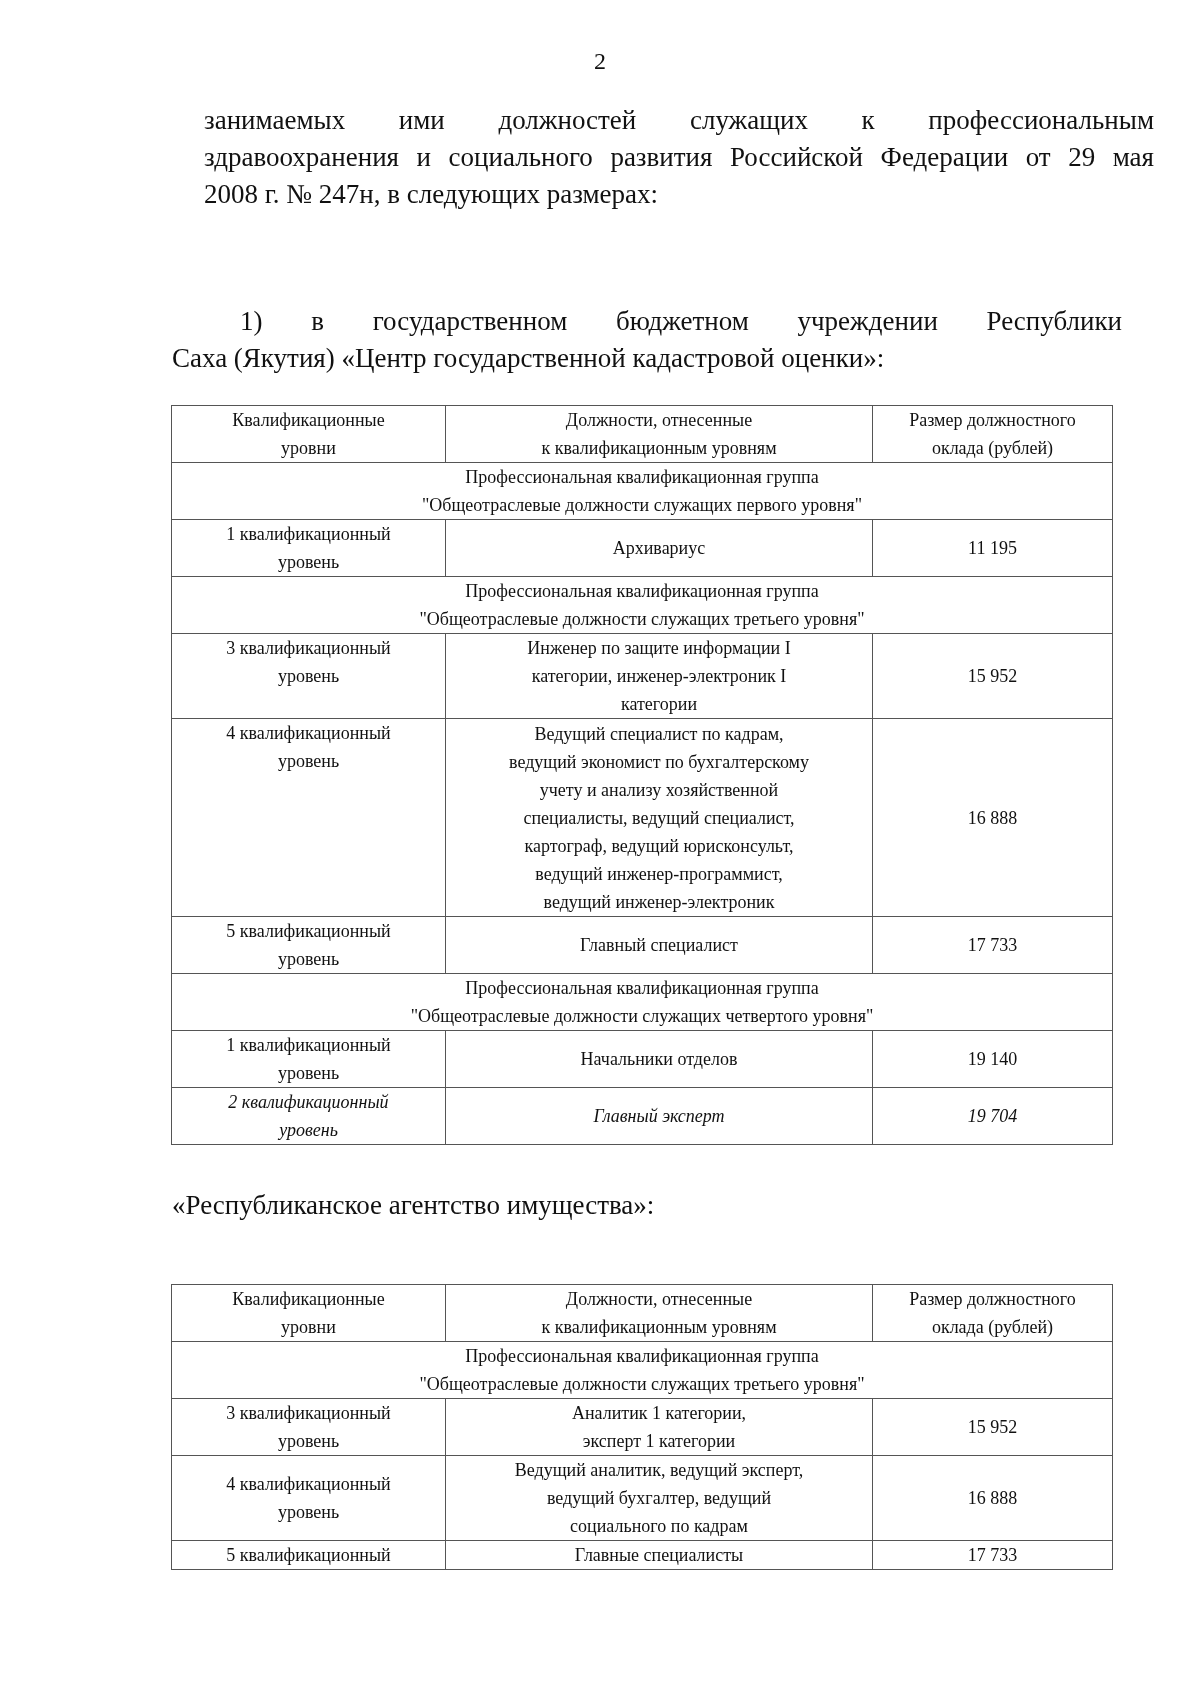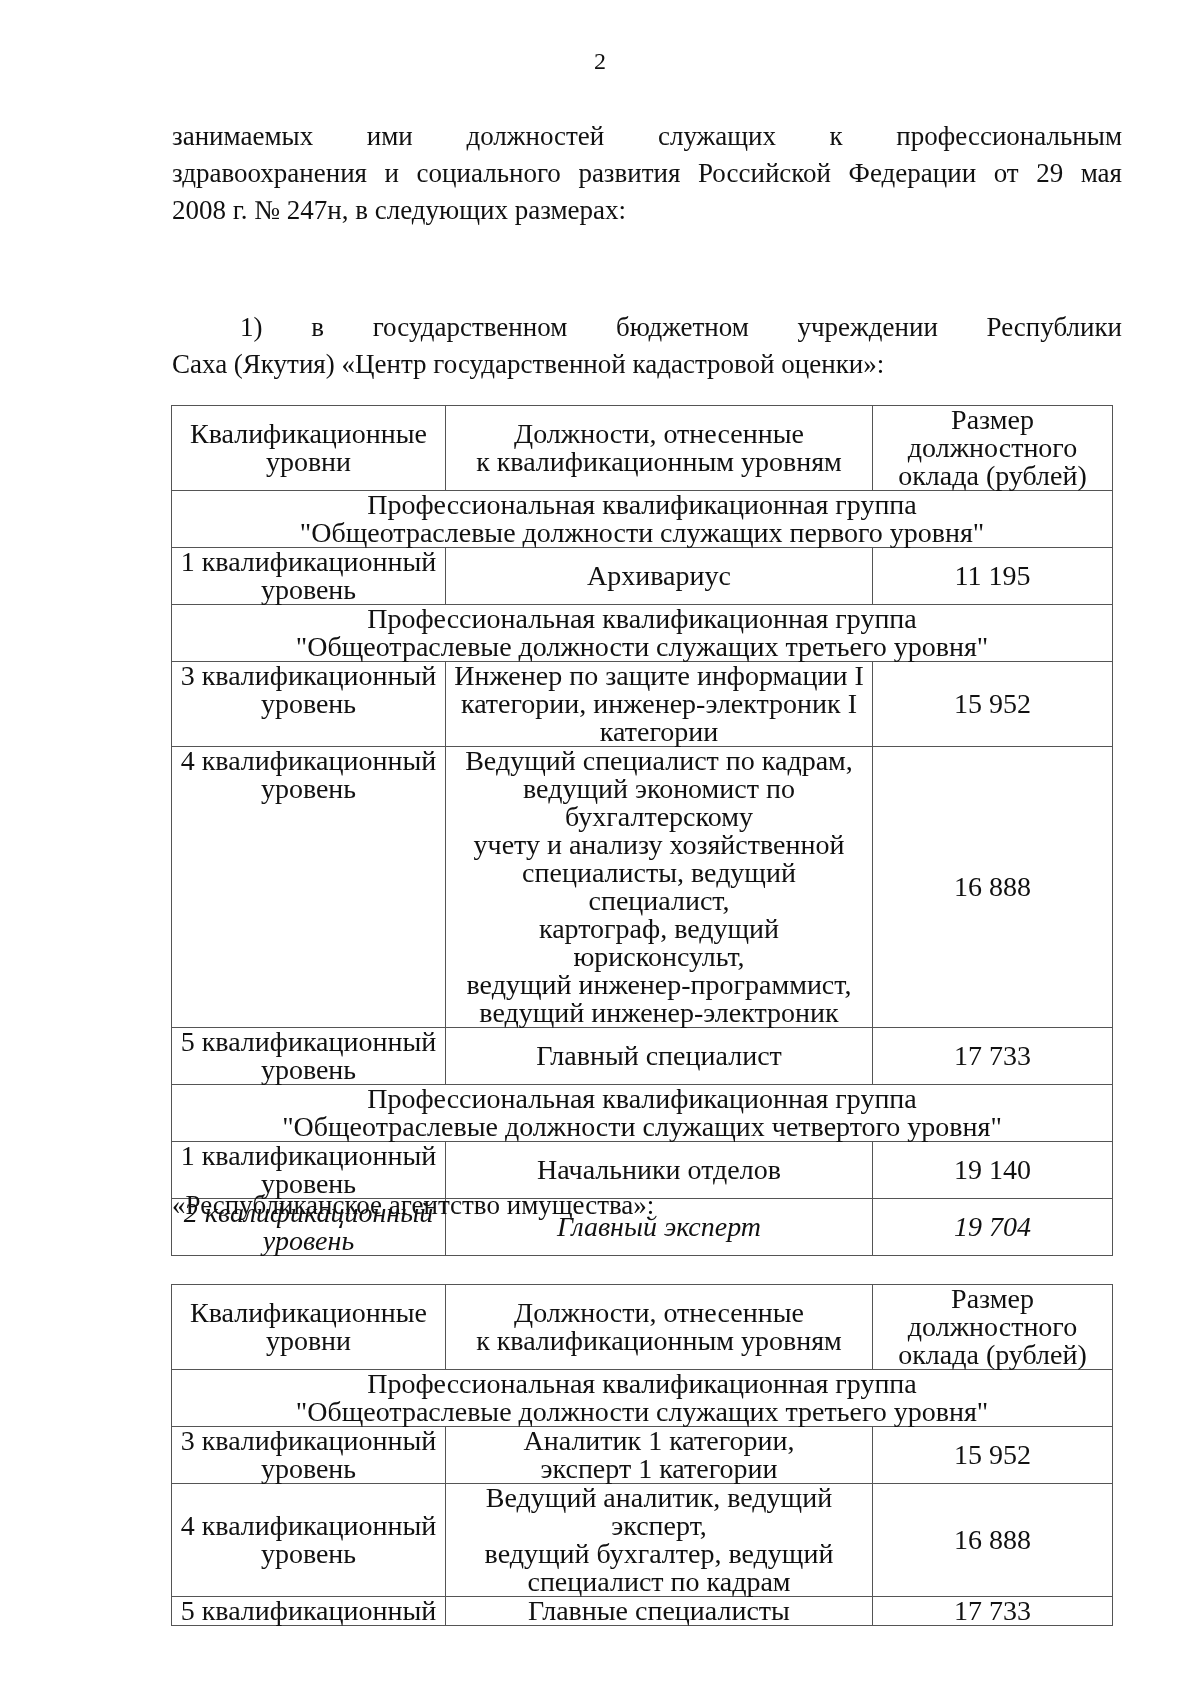--- a/index.html
+++ b/index.html
@@ -10,40 +10,40 @@
   .page-number {
     position: absolute; top: 48px; left: 0; width: 1200px; text-align: center;
     font-size: 24px;
   }
   .para {
     position: absolute; left: 172px; width: 950px;
     font-size: 27px; line-height: 37px; text-align: justify;
   }
   .para .line { display: block; text-align: justify; text-align-last: justify; white-space: nowrap; }
   .para .line.last { text-align-last: left; }
-  .para .indent { padding-left: 68px; margin-top: 6px; }
+  .para .indent { padding-left: 68px; }
   table.salary {
     position: absolute; left: 171px; width: 941px;
     border-collapse: collapse; table-layout: fixed;
-    font-size: 28px; line-height: 28px;
+    font-size: 18px; line-height: 28px;
   }
   table.salary td, table.salary th {
     border: 1.5px solid #555; text-align: center; vertical-align: middle;
     padding: 0 4px; font-weight: normal;
   }
   table.salary td.top { vertical-align: top; }
   col.c1 { width: 274px; } col.c2 { width: 427px; } col.c3 { width: 240px; }
   .ml { display: block; }
 </style>
 </head>
 <body>
 
 <div class="page-number">2</div>
 
-<div class="para" style="top:118px;">
+<div class="para" style="top:102px;margin-left:32px;">
   <span class="line">занимаемых ими должностей служащих к профессиональным</span>
   <span class="line">здравоохранения и социального развития Российской Федерации от 29 мая</span>
   <span class="line last">2008 г. № 247н, в следующих размерах:</span>
 </div>
 
 <div class="para" style="top:303px;">
   <span class="line indent">1) в государственном бюджетном учреждении Республики</span>
   <span class="line last">Саха (Якутия) «Центр государственной кадастровой оценки»:</span>
 </div>
 
@@ -192,21 +192,21 @@
     <td>15 952</td>
   </tr>
   <tr style="height:85px;">
     <td>
           <span class="ml">4 квалификационный</span>
           <span class="ml">уровень</span>
         </td>
     <td>
           <span class="ml">Ведущий аналитик, ведущий эксперт,</span>
           <span class="ml">ведущий бухгалтер, ведущий</span>
-          <span class="ml">специалист по кадрам</span>
+          <span class="ml">социального по кадрам</span>
         </td>
     <td>16 888</td>
   </tr>
   <tr style="height:28px;">
     <td>5 квалификационный</td>
     <td>Главные специалисты</td>
     <td>17 733</td>
   </tr>
 </tbody>
   </table>

